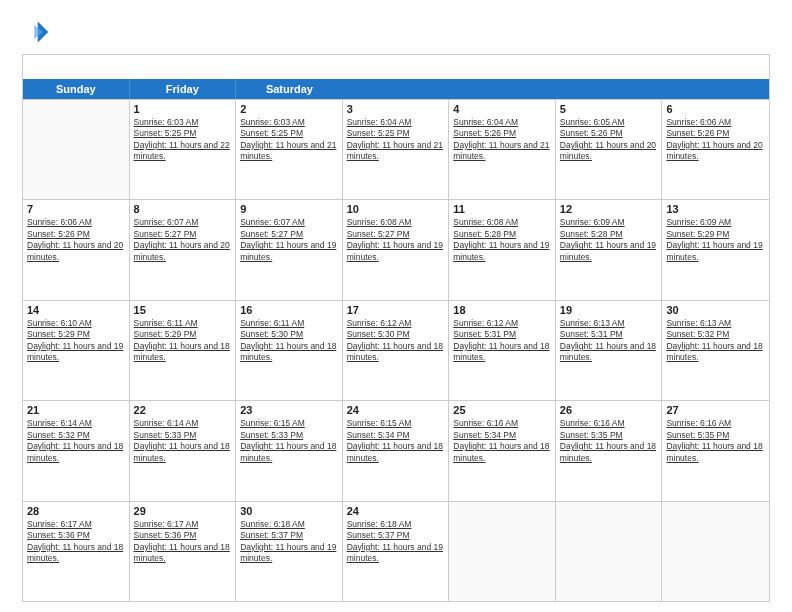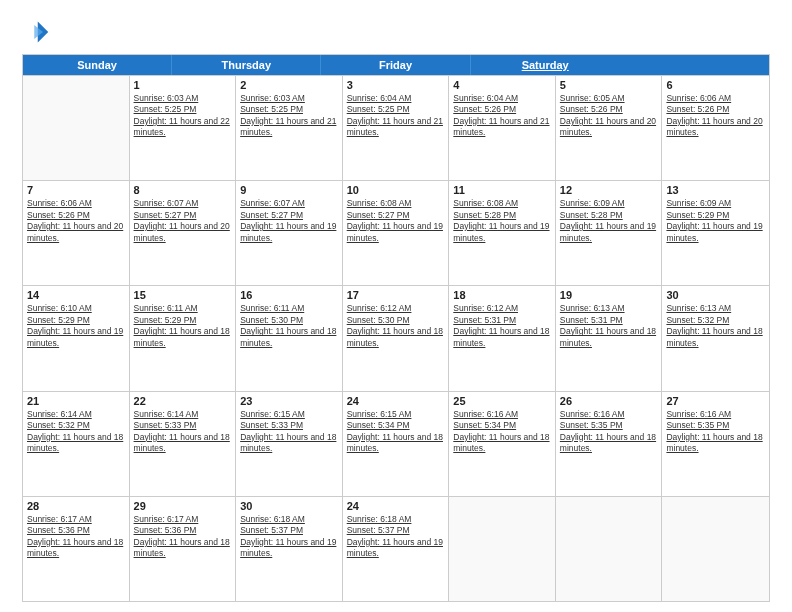--- a/index.html
+++ b/index.html
@@ -54,32 +54,33 @@
       margin-top: 2px;
     }
     .calendar {
       flex: 1;
       display: flex;
       flex-direction: column;
       border: 1px solid #ccc;
     }
     .cal-header {
       display: grid;
-      grid-template-columns: repeat(5, 1fr);
+      grid-template-columns: repeat(7, 1fr);
       background: #2176c8;
+      margin-top: 24px;
     }
     .cal-header-cell {
       color: #fff;
       font-size: 11px;
       font-weight: bold;
       text-align: center;
       padding: 4px 2px;
       border-right: 1px solid #3a8fd4;
     }
-    .cal-header-cell:last-child { border-right: none; text-decoration: underline; }
+    .cal-header-cell:last-child { border-right: none; }
     .cal-body {
       flex: 1;
       display: flex;
       flex-direction: column;
     }
     .cal-row {
       display: grid;
       grid-template-columns: repeat(7, 1fr);
       flex: 1;
       border-top: 1px solid #ccc;
@@ -125,21 +126,20 @@
     </div>
     <div class="title-block">
       <div class="month-title"></div>
       <div class="location"></div>
     </div>
   </div>
 
   <div class="calendar">
     <div class="cal-header" id="cal-header">
         <div class="cal-header-cell">Sunday</div>
-        <div class="cal-header-cell">Thursday</div>
         <div class="cal-header-cell">Friday</div>
         <div class="cal-header-cell">Saturday</div>
       </div>
     <div class="cal-body" id="cal-body">
         <div class="cal-row">
           <div class="cal-cell empty"></div>
           <div class="cal-cell">
             <div class="day-num">1</div>
             <div class="day-info" style="white-space: pre-line;">Sunrise: 6:03 AM
 Sunset: 5:25 PM

